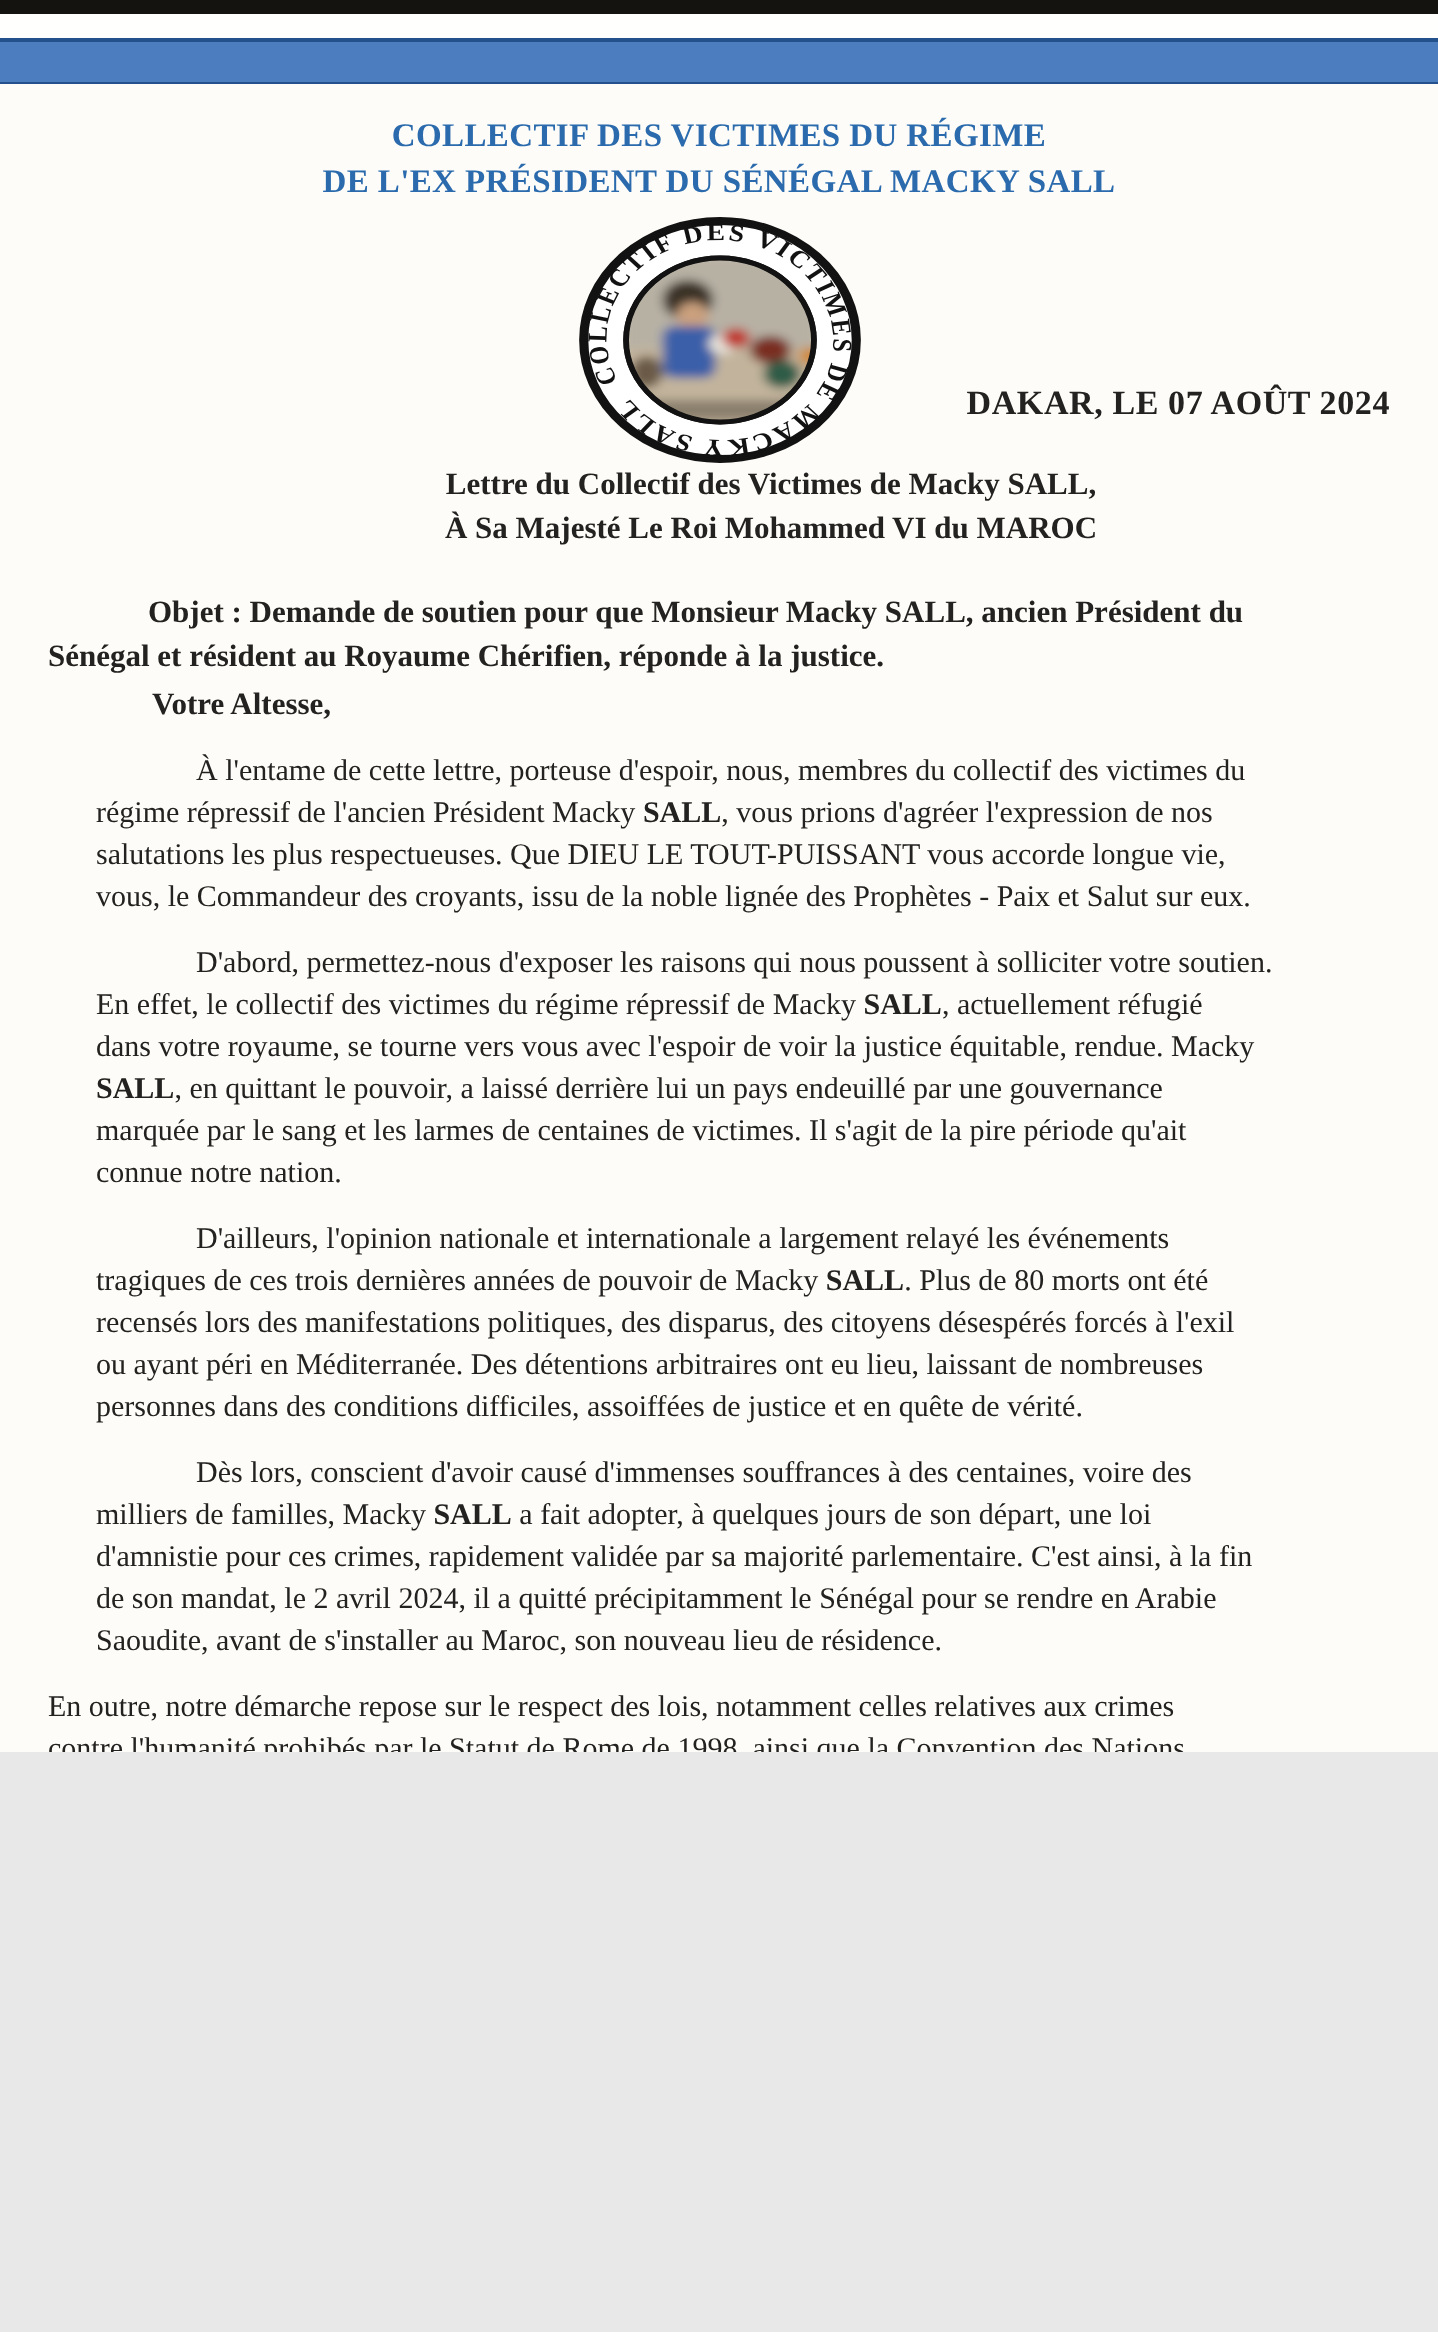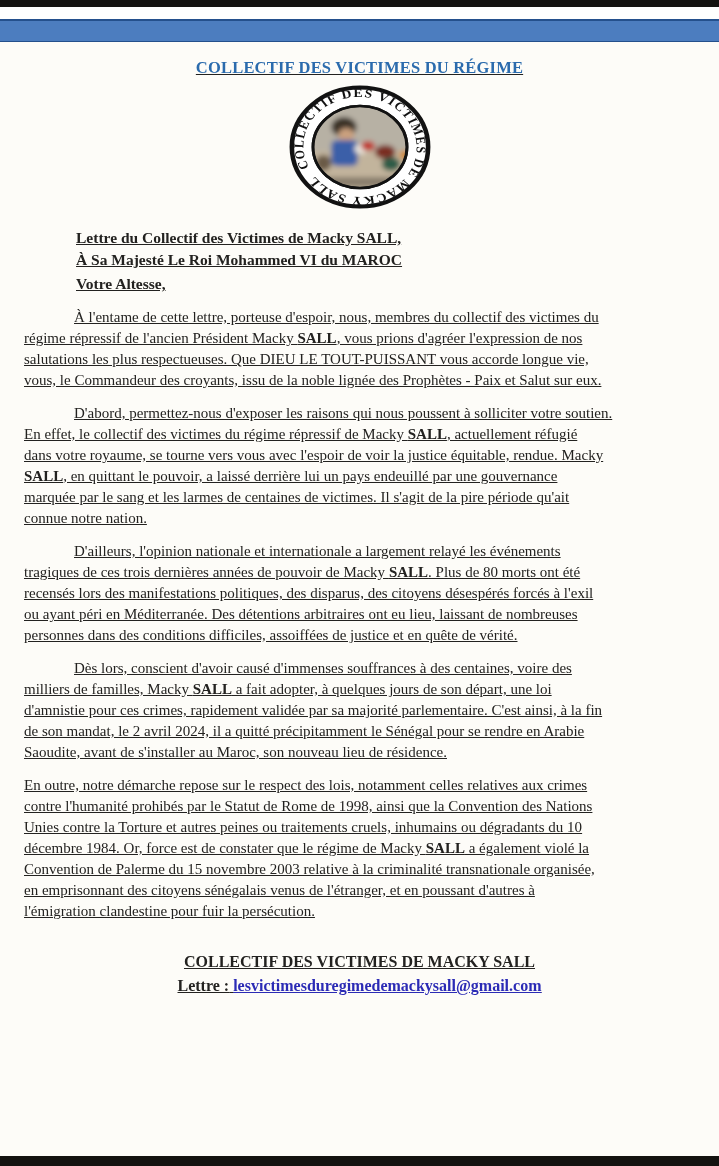--- a/index.html
+++ b/index.html
@@ -1,22 +1,21 @@
 <!DOCTYPE html>
 <html style="--top-bar: #141310; --accent-bar: #4c7dbf; --accent-bar-edge: #24508c; --paper: #fdfcf8; --ink: #232220; --title-blue: #2b6bad; --link-blue: #2b2bb5;"><head>
 <meta charset="utf-8">
 <style>
   html,body{margin:0;padding:0;background:#e8e8e8;}
   .screen{
-    width:719px;height:1166px;margin:0 auto;position:relative;
+    width:719px;height:876px;margin:0 auto;position:relative;
     display:flex;flex-direction:column;overflow:hidden;
     font-family:"Liberation Serif","DejaVu Serif",serif;
     color:var(--ink,#232220);
     background:var(--paper,#fdfcf8);
-    text-decoration:underline;
   }
   .top-bar{height:7px;background:var(--top-bar,#141310);flex:none;}
   .top-gap{height:12px;background:#fffffe;flex:none;}
   .accent-bar{
     height:20px;flex:none;
     background:var(--accent-bar,#4c7dbf);
     border-top:2px solid var(--accent-bar-edge,#24508c);
     border-bottom:1px solid var(--accent-bar-edge,#24508c);
   }
   .paper{flex:1;padding:0 24px;position:relative;}
@@ -41,21 +40,21 @@
   .subject{
     margin:20px 0 0 0;font-weight:bold;font-size:15.5px;line-height:22px;
     white-space:pre-line;text-indent:50px;
   }
   .salutation{margin:4px 0 0 52px;font-weight:bold;font-size:15.5px;}
 
   .para{
     margin:12px 0 0 0;font-size:15px;line-height:21px;
     white-space:pre-line;
   }
-  .para.indent{text-indent:50px;}
+  .para.indent{text-indent:50px;margin-left:24px;}
   .para.first{margin-top:14px;}
   .para b{font-weight:bold;}
 
   .footer{margin-top:28px;text-align:center;font-size:16px;line-height:24px;font-weight:bold;}
   .email-link{
     color:var(--link-blue,#2b2bb5);
     text-decoration:underline;cursor:pointer;
   }
   p{padding:0;}
 </style>
@@ -64,20 +63,21 @@
 
 <div class="screen" style="--top-bar: #141310; --accent-bar: #4c7dbf; --accent-bar-edge: #24508c; --paper: #fdfcf8; --ink: #232220; --title-blue: #2b6bad; --link-blue: #2b2bb5;">
   <div class="top-bar"></div>
   <div class="top-gap"></div>
   <div class="accent-bar"></div>
 
   <div class="paper">
 
     <div class="org-title">
       <div>COLLECTIF DES VICTIMES DU RÉGIME</div>
+      <div>DE L'EX PRÉSIDENT DU SÉNÉGAL MACKY SALL</div>
     </div>
 
     <div class="logo-row">
       <div class="seal">
         <svg width="142" height="124" viewBox="0 0 124 124" preserveAspectRatio="none">
           <defs>
             <clipPath id="sealClip">
                 <circle cx="62" cy="62" r="40"></circle>
               </clipPath>
             <filter id="sealBlur" x="-20%" y="-20%" width="140%" height="140%">
@@ -100,25 +100,28 @@
             <ellipse cx="89" cy="79" rx="8" ry="7" fill="#2e5b46"></ellipse>
             <circle cx="101" cy="70" r="4.5" fill="#d0882f"></circle>
             <ellipse cx="30" cy="78" rx="7" ry="8" fill="#6b5a46"></ellipse>
           </g>
           <circle cx="62" cy="62" r="41" fill="none" stroke="#121212" stroke-width="2.5"></circle>
           <text font-size="12" font-weight="bold" letter-spacing="1.1" fill="#121212" font-family="Liberation Serif, DejaVu Serif, serif">
             <textPath href="#ringPath" startOffset="0">COLLECTIF DES VICTIMES DE MACKY SALL</textPath>
           </text>
         </svg>
       </div>
+      <div class="date-line">DAKAR, LE 07 AOÛT 2024</div>
     </div>
 
-    <p class="addressee" style="margin-top:18px;">Lettre du Collectif des Victimes de Macky SALL,
+    <p class="addressee" style="margin-top:0;text-align:center;">Lettre du Collectif des Victimes de Macky SALL,
 À Sa Majesté Le Roi Mohammed VI du MAROC</p>
 
+    <p class="subject">Objet : Demande de soutien pour que Monsieur Macky SALL, ancien Président du
+Sénégal et résident au Royaume Chérifien, réponde à la justice.</p>
 
     <p class="salutation">Votre Altesse,</p>
 
     <p class="para indent first">À l'entame de cette lettre, porteuse d'espoir, nous, membres du collectif des victimes du
 régime répressif de l'ancien Président Macky <b>SALL</b>, vous prions d'agréer l'expression de nos
 salutations les plus respectueuses. Que DIEU LE TOUT-PUISSANT vous accorde longue vie,
 vous, le Commandeur des croyants, issu de la noble lignée des Prophètes - Paix et Salut sur eux.</p>
     <p class="para indent">D'abord, permettez-nous d'exposer les raisons qui nous poussent à solliciter votre soutien.
 En effet, le collectif des victimes du régime répressif de Macky <b>SALL</b>, actuellement réfugié
 dans votre royaume, se tourne vers vous avec l'espoir de voir la justice équitable, rendue. Macky

